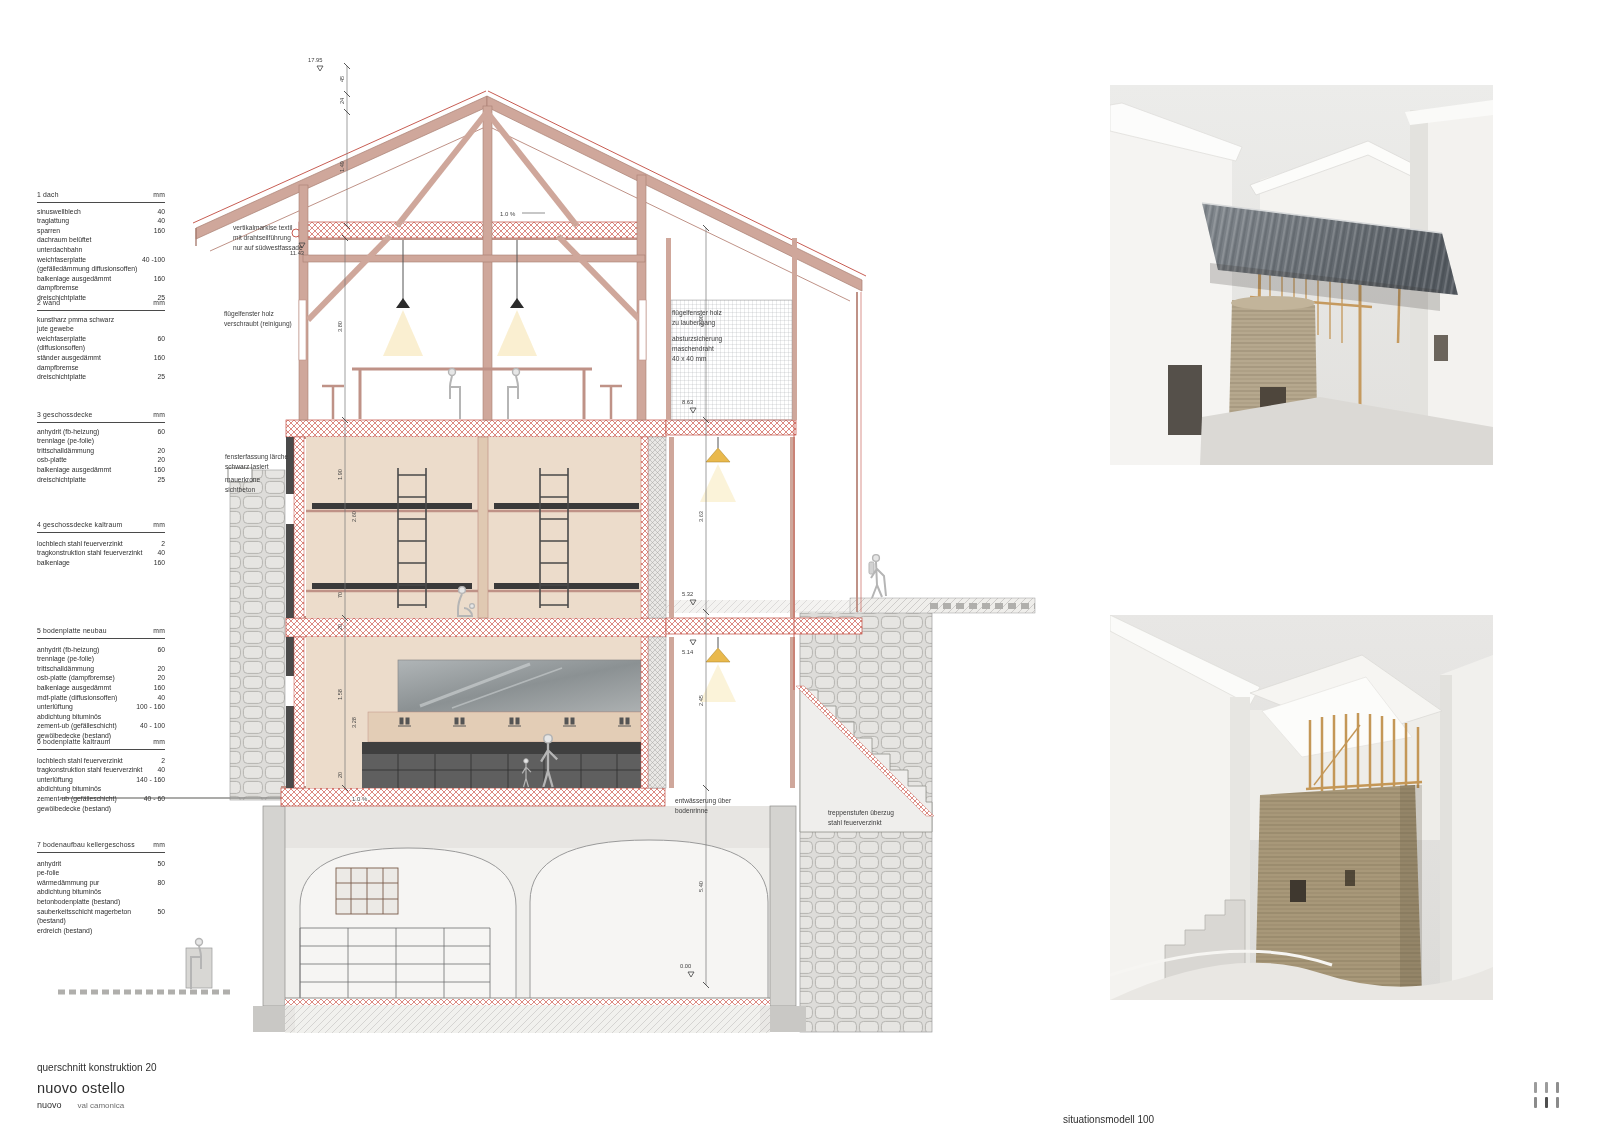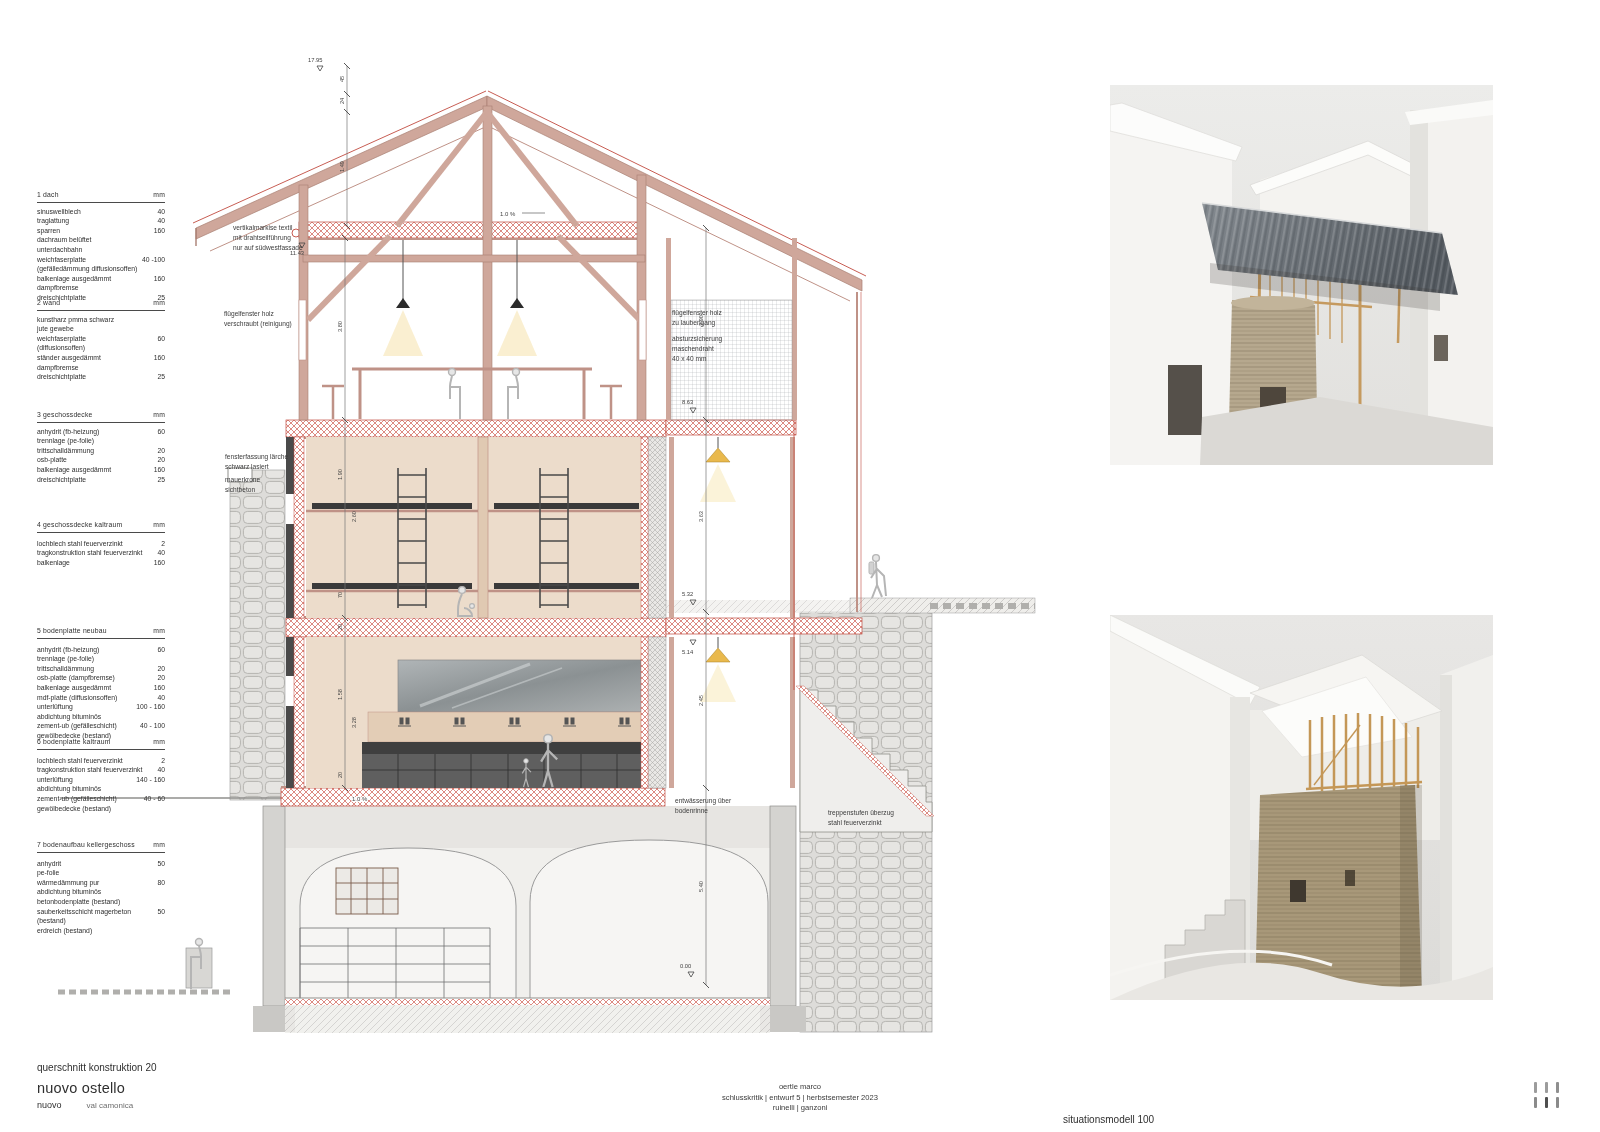--- a/index.html
+++ b/index.html
@@ -14,21 +14,21 @@
   .spec-row .v{text-align:right;white-space:nowrap;}
   
   .ann{position:absolute;font-size:6.6px;line-height:1.5;color:#3c3c3c;white-space:pre-line;z-index:4;}
   
   .photo{position:absolute;overflow:hidden;z-index:2;}
   .photo svg{display:block;}
   
   .f-caption{position:absolute;font-size:10px;color:#2f2f2f;z-index:4;}
   .f-title{position:absolute;font-size:14.5px;font-weight:normal;letter-spacing:.2px;z-index:4;}
   .f-place{position:absolute;font-size:9px;z-index:4;}
-  .f-place .region{font-size:8px;color:#6e6e6e;margin-left:25px;}
+  .f-place .region{font-size:8px;color:#6e6e6e;margin-left:16px;}
   .credits{position:absolute;left:640px;top:1082px;width:320px;text-align:center;font-size:7.6px;line-height:10.5px;color:#3a3a3a;z-index:4;}
   .logo{position:absolute;left:1534px;top:1082px;display:grid;grid-template-columns:repeat(3,3px);grid-gap:4px 8px;z-index:4;}
   .logo span{width:3px;height:11px;border-radius:1px;}
 </style>
 </head>
 <body>
 
 <div class="board">
 
   <svg style="position:absolute;left:0;top:0;z-index:1" width="1080" height="1132" viewBox="0 0 1080 1132">
@@ -681,25 +681,20 @@
       </g>
     </svg>
   </figure>
 
   <div class="f-caption" style="left:37px;top:1062px">querschnitt konstruktion 20</div>
   <div class="f-caption" style="left:1063px;top:1114px">situationsmodell 100</div>
   <div class="f-title" style="left:37px;top:1080px">nuovo ostello</div>
   <div class="f-place" style="left:37px;top:1100px">
     <span>nuovo</span><span class="region">val camonica</span>
   </div>
-  <div class="credits">
-    <div>oertle marco</div>
-    <div>schlusskritik | entwurf 5 | herbstsemester 2023</div>
-    <div>ruinelli | ganzoni</div>
-  </div>
   <div class="logo">
     <span style="background:#9c9c9c"></span>
     <span style="background:#9c9c9c"></span>
     <span style="background:#8f8f8f"></span>
     <span style="background:#8a8a8a"></span>
     <span style="background:#4f4f4f"></span>
     <span style="background:#8a8a8a"></span>
   </div>
 
 </div>

